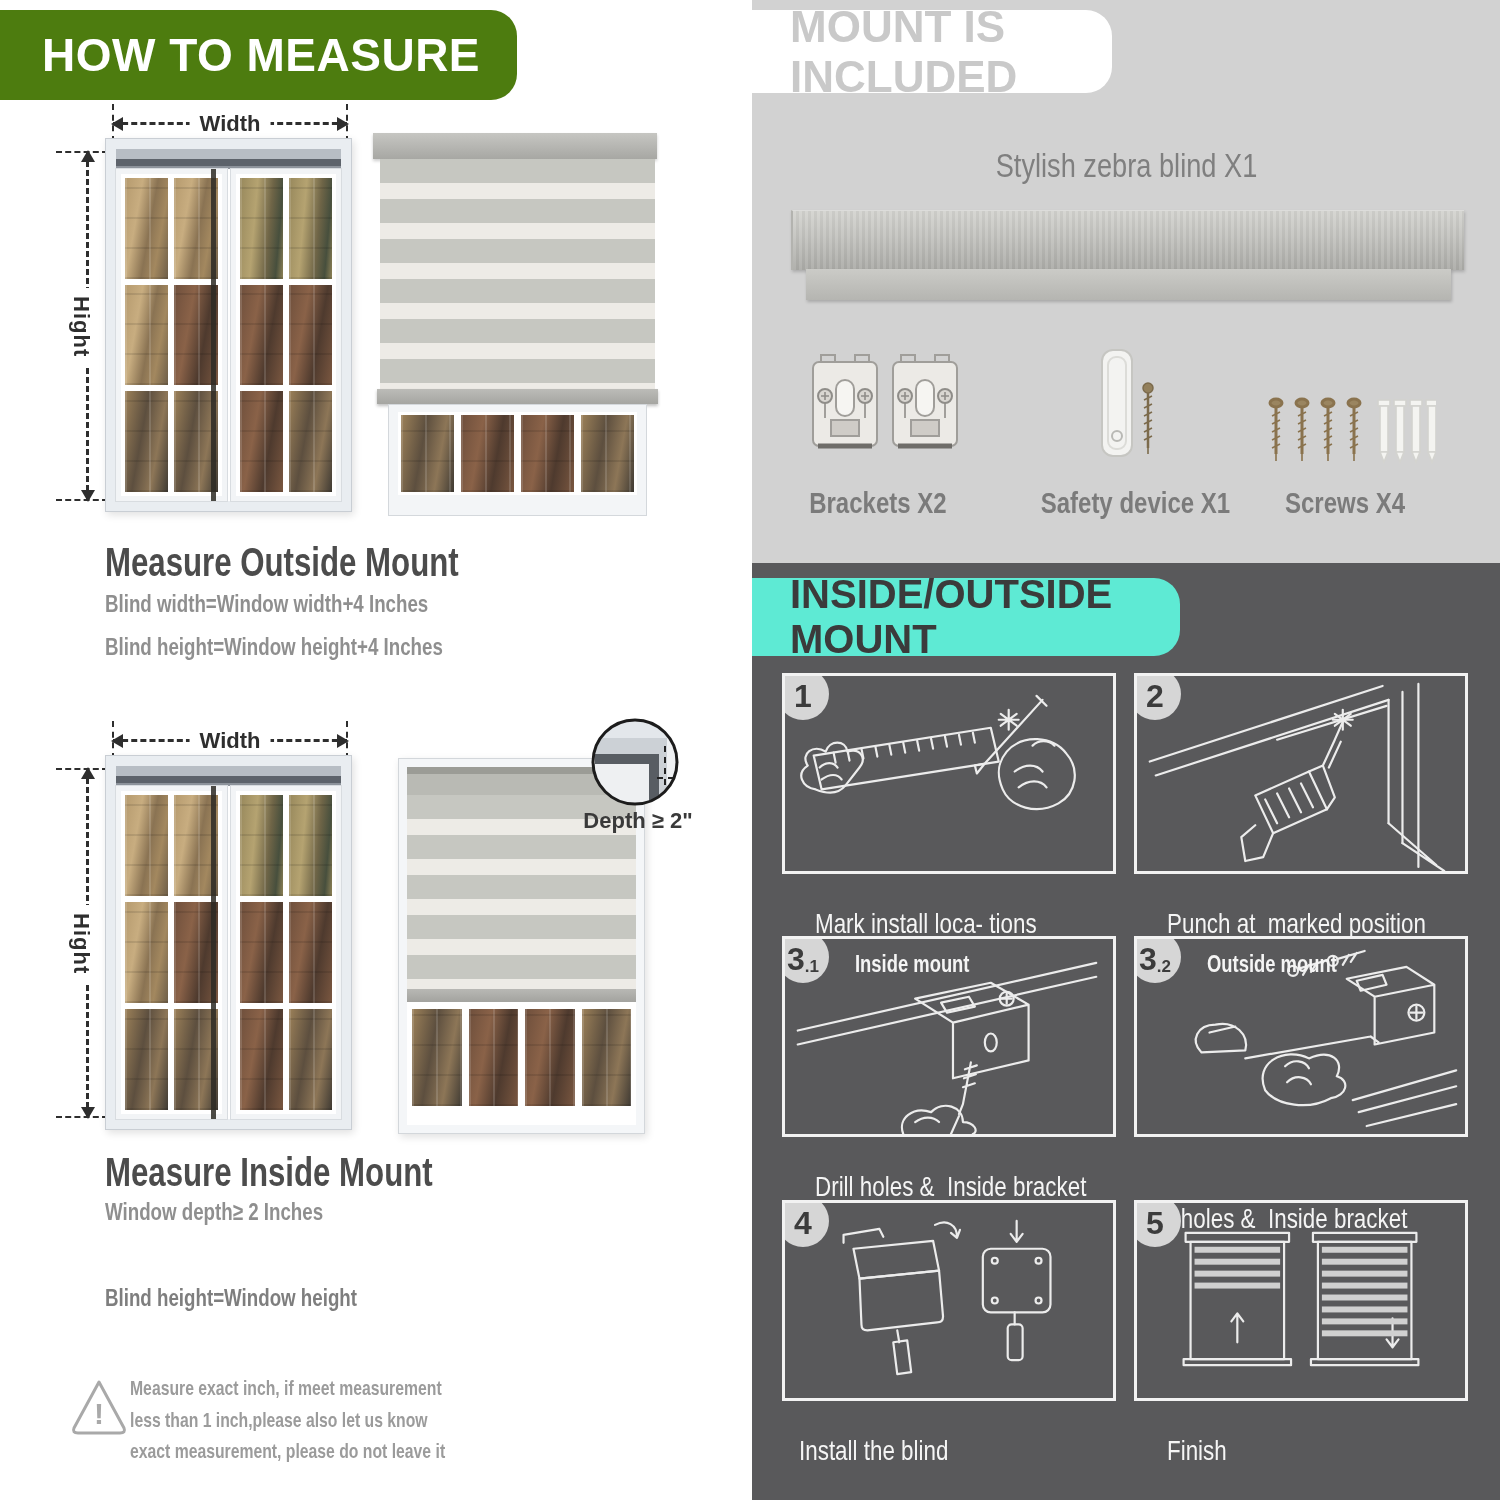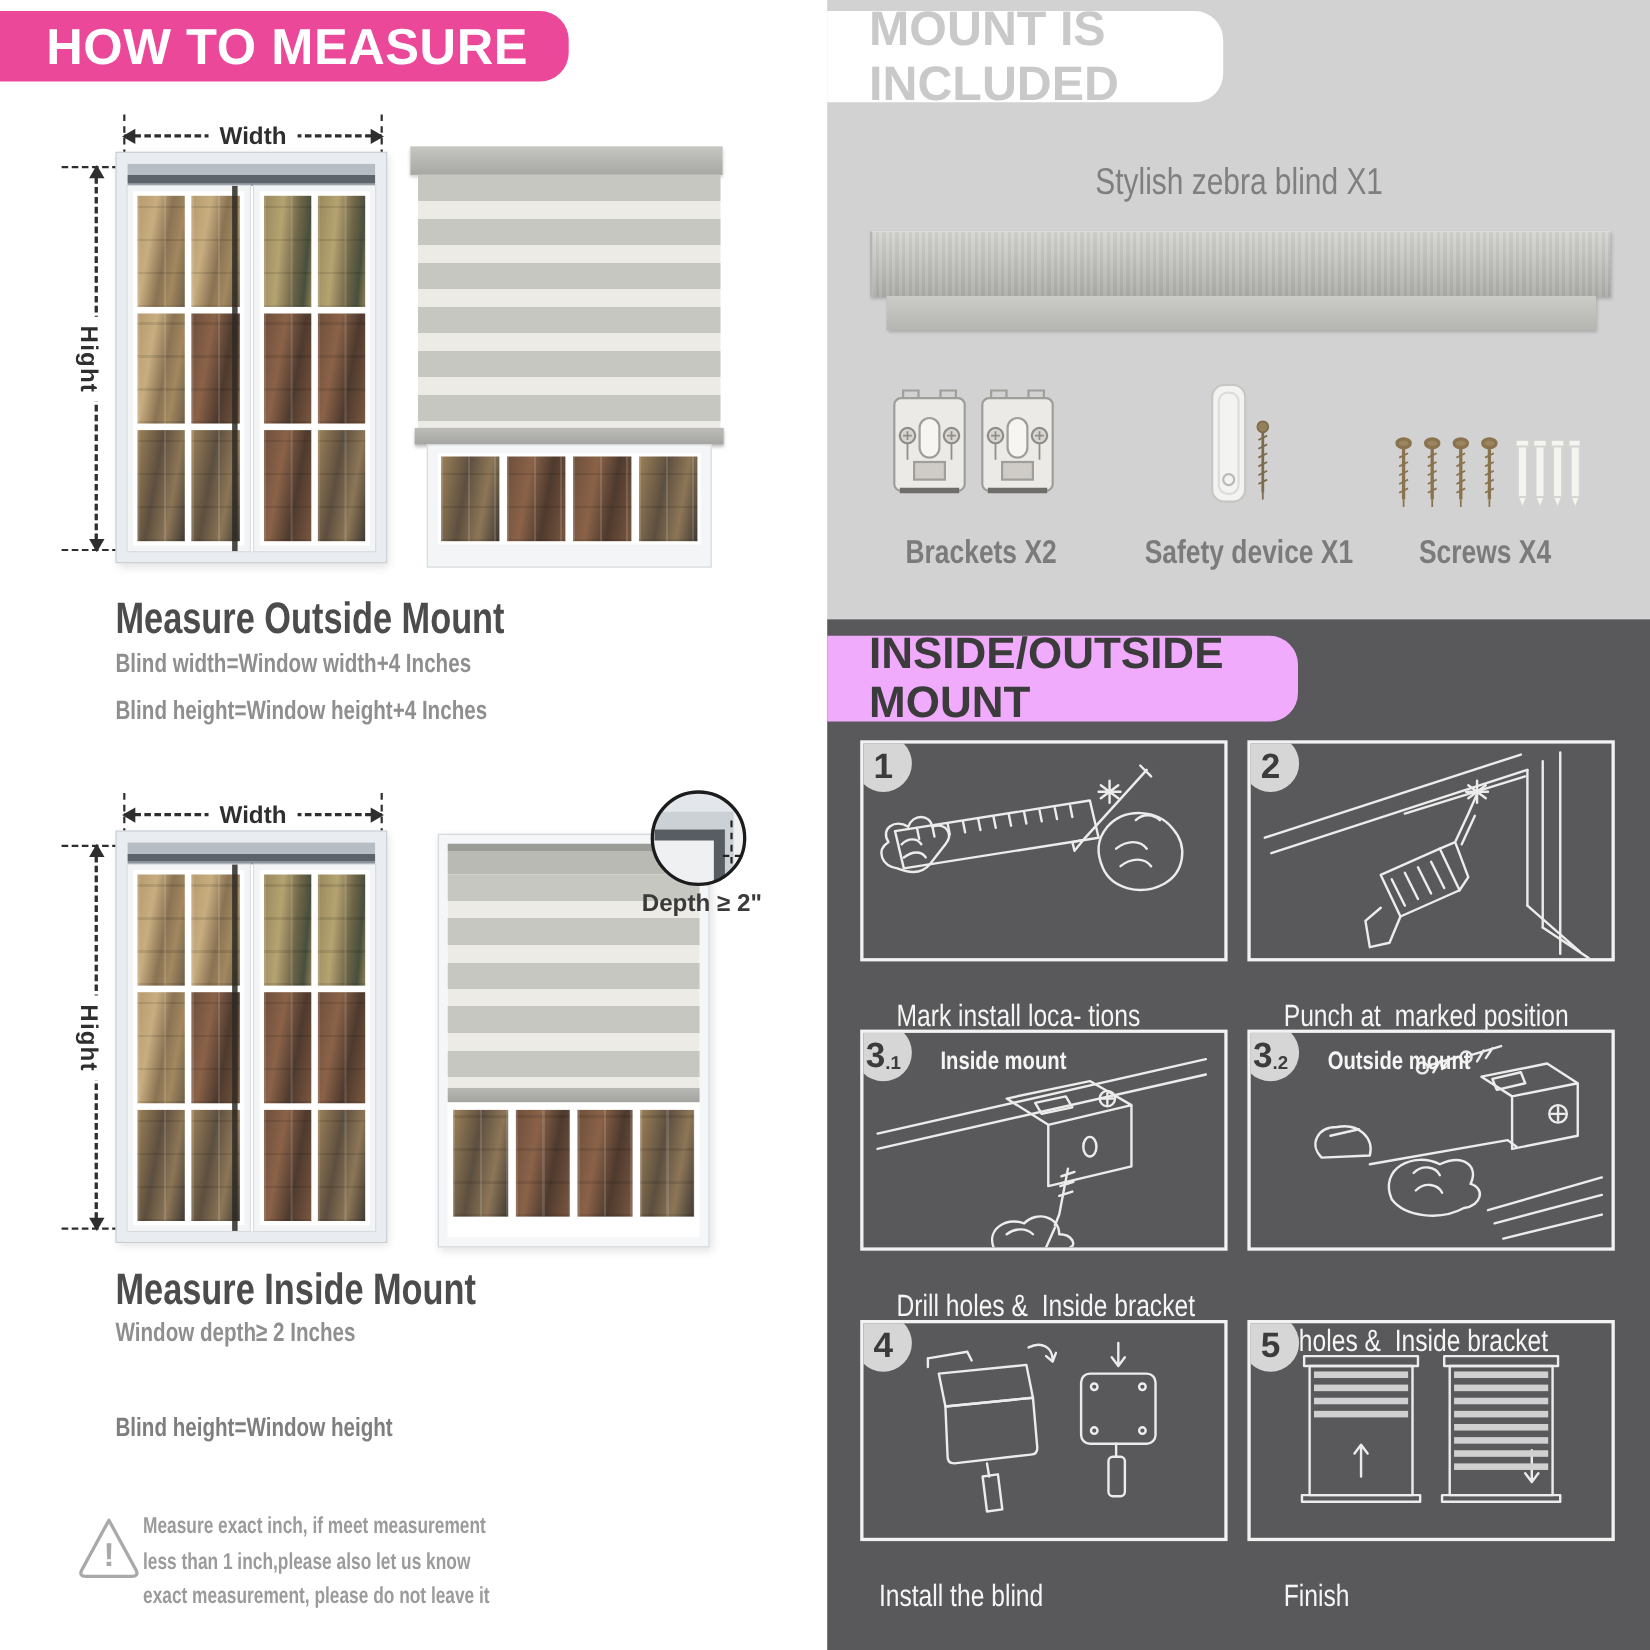--- a/index.html
+++ b/index.html
@@ -5,27 +5,27 @@
   html,body{margin:0;padding:0;background:#fff;}
   #page{position:relative;width:1500px;height:1500px;background:#fff;overflow:hidden;
         font-family:"Liberation Sans","DejaVu Sans",sans-serif;}
   .abs{position:absolute;}
   .cx78{display:inline-block;transform:scaleX(.78);transform-origin:left center;white-space:nowrap;}
   .cx80{display:inline-block;transform:scaleX(.8);transform-origin:left center;white-space:nowrap;}
   .cx80c{display:inline-block;transform:scaleX(.8);transform-origin:center center;white-space:nowrap;}
 
   
   .hdr{position:absolute;border-radius:0 26px 26px 0;display:flex;align-items:center;}
-  #hdr-measure{left:0;top:10px;width:517px;height:64px;background:#ec4899;}
+  #hdr-measure{left:0;top:10px;width:517px;height:90px;background:#4d7c0f;}
   #hdr-measure span{color:#fff;font-size:46px;font-weight:bold;padding-left:42px;letter-spacing:.5px;}
   #rt-light{left:752px;top:0;width:748px;height:563px;background:#d2d2d2;}
   #rt-dark{left:752px;top:563px;width:748px;height:937px;background:#59595b;}
   #hdr-included{left:752px;top:10px;width:360px;height:83px;background:#fff;}
   #hdr-included span{color:#c9c9c9;font-size:44px;font-weight:bold;padding-left:38px;}
-  #hdr-mount{left:752px;top:578px;width:428px;height:78px;background:#f0abfc;}
+  #hdr-mount{left:752px;top:578px;width:428px;height:78px;background:#5eead4;}
   #hdr-mount span{color:#3b3b3b;font-size:40px;font-weight:bold;padding-left:38px;}
 
   
   .warrow{position:absolute;border-top:3px dashed #2e2e2e;}
   .ah{position:absolute;width:0;height:0;border:7px solid transparent;}
   .ah-l{left:-2px;top:-8.5px;border-right:12px solid #2e2e2e;border-left:0;}
   .ah-r{right:-2px;top:-8.5px;border-left:12px solid #2e2e2e;border-right:0;}
   .wlabel{position:absolute;left:50%;top:-16px;transform:translateX(-50%);background:#fff;
           padding:0 10px;font-weight:bold;font-size:22px;color:#2e2e2e;line-height:30px;}
   .vtick{position:absolute;width:0;border-left:2px dashed #2e2e2e;height:38px;}
@@ -78,21 +78,21 @@
   
   #rail-main{position:absolute;left:791px;top:210px;width:671px;height:59px;
      background:linear-gradient(180deg,#d4d4d0 0%,#c3c3bf 45%,#acaca8 100%),
                 repeating-linear-gradient(90deg,rgba(255,255,255,.06) 0 3px,rgba(0,0,0,.04) 3px 6px);
      background-blend-mode:overlay;border-left:2px solid #b3b3af;border-top:1px solid #dddddb;
      box-shadow:1px 2px 3px rgba(0,0,0,.18);}
   #rail-lip{position:absolute;left:806px;top:269px;width:645px;height:31px;
      background:linear-gradient(180deg,#cbcbc7,#b5b5b1);box-shadow:1px 2px 3px rgba(0,0,0,.2);}
   #blind-name{position:absolute;left:752px;top:146px;width:748px;text-align:center;
      font-size:34px;font-weight:normal;color:#7f7f7f;}
-  .item-label{position:absolute;top:486px;font-size:30px;font-weight:bold;color:#7b7b7b;text-align:center;}
+  .item-label{position:absolute;top:486px;font-size:30px;font-weight:bold;color:#7b7b7b;}
 
   
   .panel{position:absolute;width:328px;height:195px;border:3px solid #f2f2f2;overflow:hidden;}
   .badge{position:absolute;left:-8px;top:-8px;width:52px;height:52px;border-radius:50%;
          background:#d6d6d6;display:flex;align-items:center;justify-content:center;}
   .badge .n{font-size:32px;font-weight:bold;color:#3c3c3c;line-height:1;margin-top:4px;}
   .badge .s{font-size:17px;font-weight:bold;color:#3c3c3c;line-height:1;margin-top:18px;}
   .inlabel{position:absolute;left:70px;top:12px;font-size:23px;font-weight:bold;color:#f5f5f5;}
   .caption{position:absolute;font-size:28px;font-weight:normal;color:#f5f5f5;white-space:pre-wrap;}
   .lineart{position:absolute;left:0;top:0;width:100%;height:100%;}

